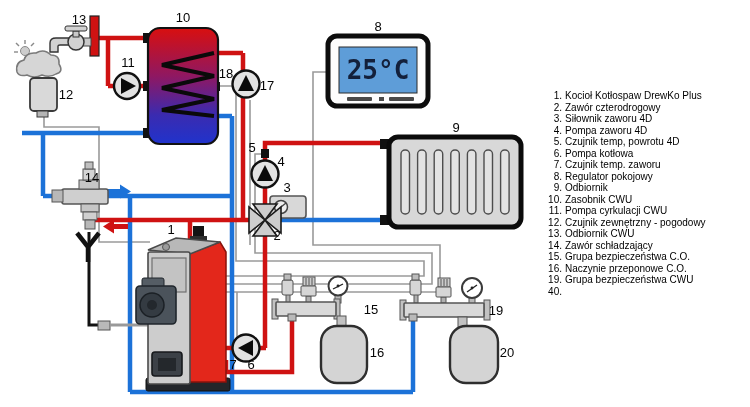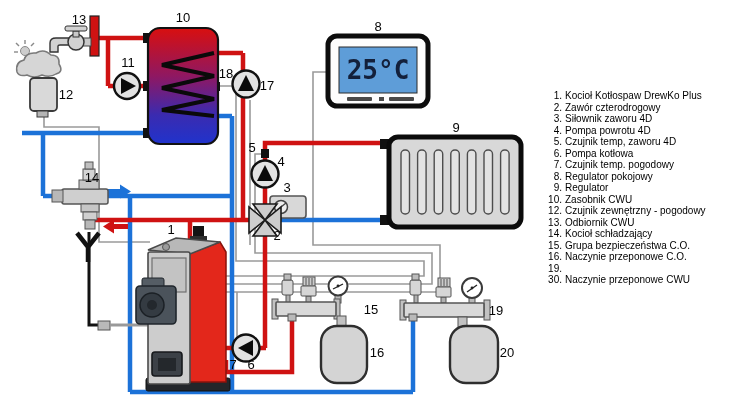--- a/index.html
+++ b/index.html
@@ -272,68 +272,72 @@
   <div class="lrow">
         <span class="lnum">2.</span>
         <span class="ltext">Zawór czterodrogowy</span>
       </div>
   <div class="lrow">
         <span class="lnum">3.</span>
         <span class="ltext">Siłownik zaworu 4D</span>
       </div>
   <div class="lrow">
         <span class="lnum">4.</span>
-        <span class="ltext">Pompa powrotu 4D</span>
+        <span class="ltext">Pompa zaworu 4D</span>
       </div>
   <div class="lrow">
         <span class="lnum">5.</span>
-        <span class="ltext">Czujnik temp, zaworu 4D</span>
+        <span class="ltext">Czujnik temp, powrotu 4D</span>
       </div>
   <div class="lrow">
         <span class="lnum">6.</span>
         <span class="ltext">Pompa kotłowa</span>
       </div>
   <div class="lrow">
         <span class="lnum">7.</span>
-        <span class="ltext">Czujnik temp. pogodowy</span>
+        <span class="ltext">Czujnik temp. zaworu</span>
       </div>
   <div class="lrow">
         <span class="lnum">8.</span>
         <span class="ltext">Regulator pokojowy</span>
       </div>
   <div class="lrow">
         <span class="lnum">9.</span>
-        <span class="ltext">Regulator</span>
+        <span class="ltext">Odbiornik</span>
       </div>
   <div class="lrow">
         <span class="lnum">10.</span>
         <span class="ltext">Zasobnik CWU</span>
       </div>
   <div class="lrow">
+        <span class="lnum">11.</span>
+        <span class="ltext">Pompa cyrkulacji CWU</span>
+      </div>
+  <div class="lrow">
         <span class="lnum">12.</span>
         <span class="ltext">Czujnik zewnętrzny - pogodowy</span>
       </div>
   <div class="lrow">
         <span class="lnum">13.</span>
         <span class="ltext">Odbiornik CWU</span>
       </div>
   <div class="lrow">
         <span class="lnum">14.</span>
-        <span class="ltext">Kocioł schładzający</span>
+        <span class="ltext">Zawór schładzający</span>
       </div>
   <div class="lrow">
         <span class="lnum">15.</span>
         <span class="ltext">Grupa bezpieczeństwa C.O.</span>
       </div>
   <div class="lrow">
         <span class="lnum">16.</span>
         <span class="ltext">Naczynie przeponowe C.O.</span>
       </div>
   <div class="lrow">
         <span class="lnum">19.</span>
-      </div>
-  <div class="lrow">
-        <span class="lnum">30.</span>
-        <span class="ltext">Naczynie przeponowe CWU</span>
+        <span class="ltext">Grupa bezpieczeństwa CWU</span>
+      </div>
+  <div class="lrow">
+        <span class="lnum">40.</span>
       </div>
 </div>
 
 </div>
 
 </body></html>

